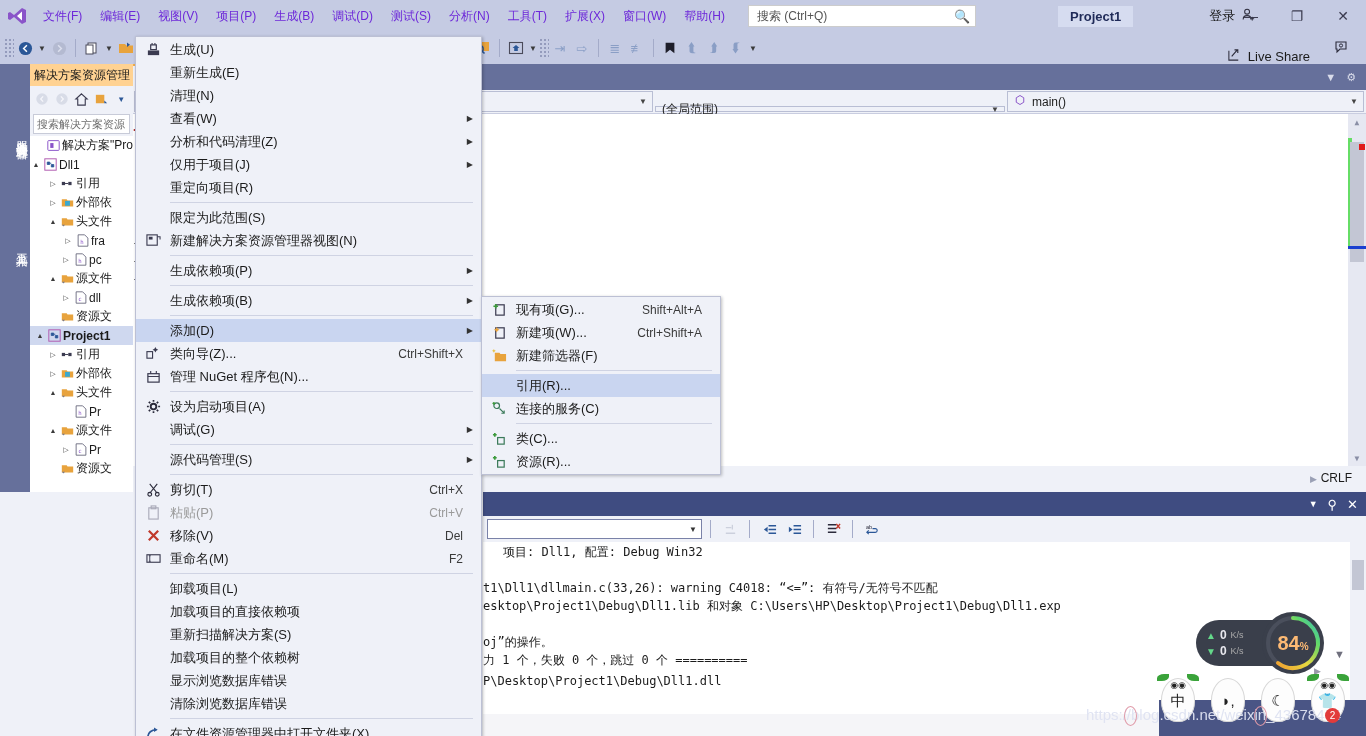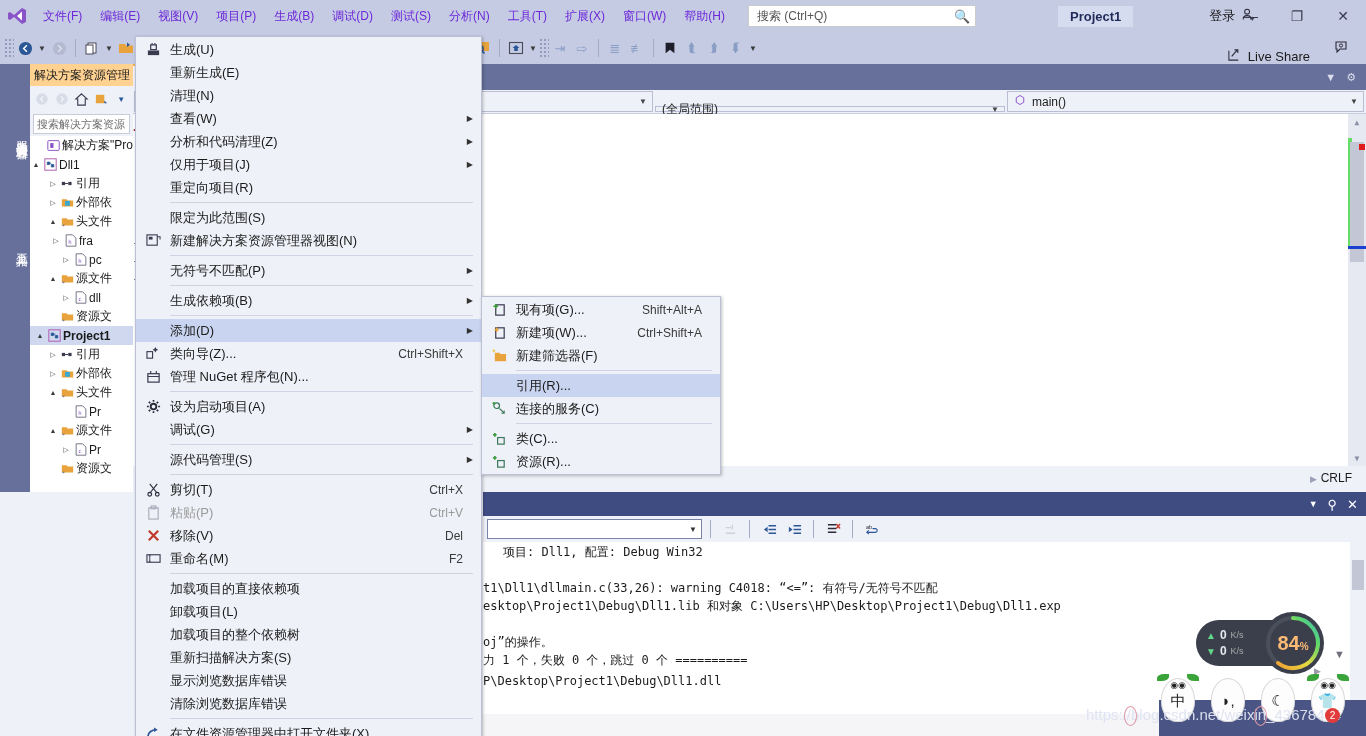--- a/index.html
+++ b/index.html
@@ -462,21 +462,21 @@
         <div class="tree-row" style="padding-left: 17px;">
           <span class="tw-exp">▲</span>
           <span class="tw-ico">
             <svg width="13" height="13" viewBox="0 0 16 16">
               <path d="M1 4h6l1 1.5h7V13H1z" fill="#e8a33d"></path>
               <path d="M3 14l2-2h-4z" fill="#7a7a8a"></path>
             </svg>
           </span>
           <span>头文件</span>
         </div>
-        <div class="tree-row" style="padding-left: 20px;">
+        <div class="tree-row" style="padding-left: 32px;">
           <span class="tw-exp">▷</span>
           <span class="tw-ico">
             <svg width="12" height="13" viewBox="0 0 14 16">
               <path d="M1 1h8l4 4v10H1z" fill="#fff" stroke="#5a5a70" stroke-width="1"></path>
               <text x="3.5" y="12" font-size="7" fill="#8a54c9" font-family="monospace">h</text>
             </svg>
           </span>
           <span>fra</span>
         </div>
         <div class="tree-row" style="padding-left: 30px;">
@@ -801,21 +801,21 @@
             <rect x="1" y="2" width="11" height="11" fill="none" stroke="#3b3b50" stroke-width="1.2"></rect>
             <rect x="3" y="4" width="4" height="3" fill="#3b3b50"></rect>
             <path d="M12 4h3v3" stroke="#3b3b50" stroke-width="1.1" fill="none"></path>
           </svg>
         </span>
         <span class="ctx-label">新建解决方案资源管理器视图(N)</span>
       </div>
       <div class="ctx-sep"></div>
       <div class="ctx-item">
         <span class="ctx-ico"></span>
-        <span class="ctx-label">无符号不匹配(P)</span>
+        <span class="ctx-label">生成依赖项(P)</span>
         <span class="ctx-arrow">▶</span>
       </div>
       <div class="ctx-sep"></div>
       <div class="ctx-item">
         <span class="ctx-ico"></span>
         <span class="ctx-label">生成依赖项(B)</span>
         <span class="ctx-arrow">▶</span>
       </div>
       <div class="ctx-sep"></div>
       <div class="ctx-item hl">
@@ -900,33 +900,33 @@
             <rect x="1" y="4" width="14" height="8" fill="none" stroke="#3b3b50" stroke-width="1.2"></rect>
             <path d="M4 5v6M3 5h2M3 11h2" stroke="#3b3b50" stroke-width="1"></path>
           </svg>
         </span>
         <span class="ctx-label">重命名(M)</span>
         <span class="ctx-short">F2</span>
       </div>
       <div class="ctx-sep"></div>
       <div class="ctx-item">
         <span class="ctx-ico"></span>
+        <span class="ctx-label">卸载项目(L)</span>
+      </div>
+      <div class="ctx-item">
+        <span class="ctx-ico"></span>
         <span class="ctx-label">加载项目的直接依赖项</span>
       </div>
       <div class="ctx-item">
         <span class="ctx-ico"></span>
-        <span class="ctx-label">卸载项目(L)</span>
+        <span class="ctx-label">重新扫描解决方案(S)</span>
       </div>
       <div class="ctx-item">
         <span class="ctx-ico"></span>
         <span class="ctx-label">加载项目的整个依赖树</span>
-      </div>
-      <div class="ctx-item">
-        <span class="ctx-ico"></span>
-        <span class="ctx-label">重新扫描解决方案(S)</span>
       </div>
       <div class="ctx-item">
         <span class="ctx-ico"></span>
         <span class="ctx-label">显示浏览数据库错误</span>
       </div>
       <div class="ctx-item">
         <span class="ctx-ico"></span>
         <span class="ctx-label">清除浏览数据库错误</span>
       </div>
       <div class="ctx-sep"></div>

